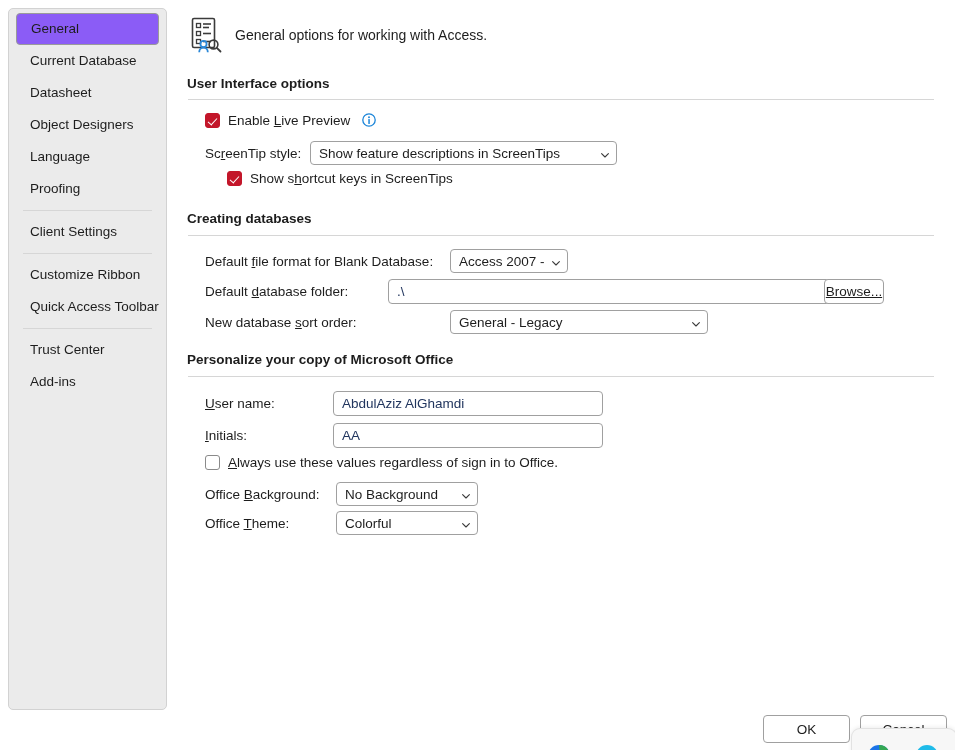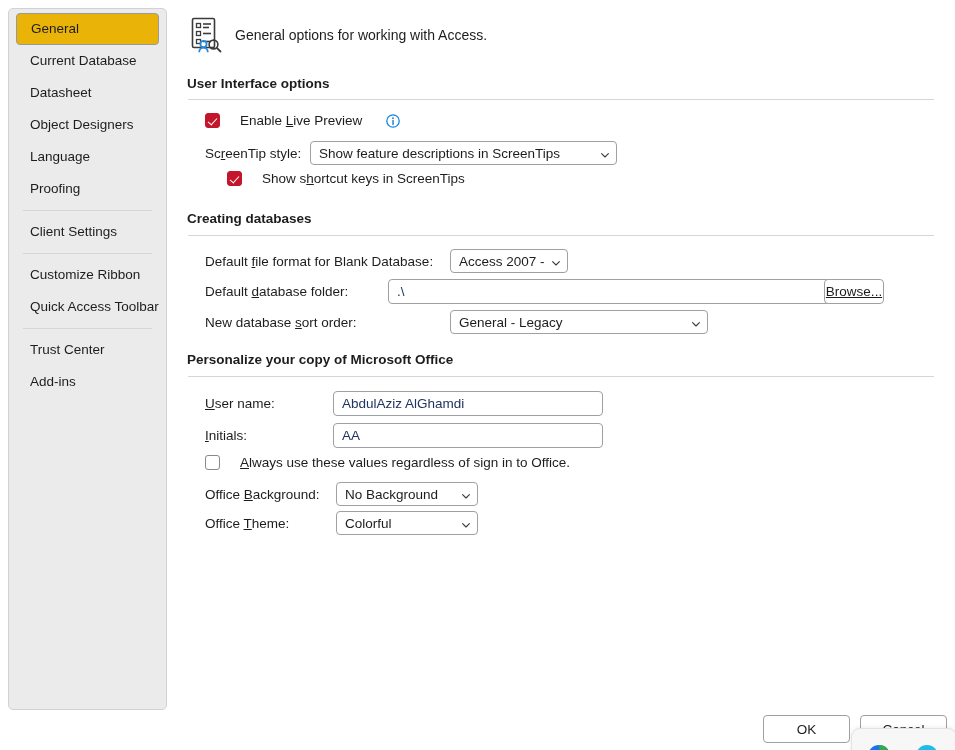--- a/index.html
+++ b/index.html
@@ -36,21 +36,21 @@
     margin: 0 7px;
     padding-left: 14px;
     font-size: 13.5px;
     color: #1d1d1d;
     white-space: nowrap;
     border-radius: 4px;
     box-sizing: border-box;
     cursor: default;
   }
   .nav-item.selected {
-    background: #eab308;
+    background: #8b5cf6;
     border: 1px solid #9a9a9a;
     line-height: 30px;
   }
   .nav-sep {
     height: 1px;
     background: #d6d6d6;
     margin: 5px 14px 5px 14px;
   }
 
   
@@ -100,22 +100,22 @@
     font-size: 13.5px;
     color: #1d1d1d;
     white-space: nowrap;
   }
   .u { text-decoration: underline; }
 
   
   .cbrow {
     position: absolute;
     display: flex;
-    align-items: flex-end;
-    gap: 20px;
+    align-items: flex-start;
+    gap: 8px;
     white-space: nowrap;
   }
   .cbox {
     width: 15px;
     height: 15px;
     border-radius: 3px;
     box-sizing: border-box;
     flex: none;
     position: relative;
   }

